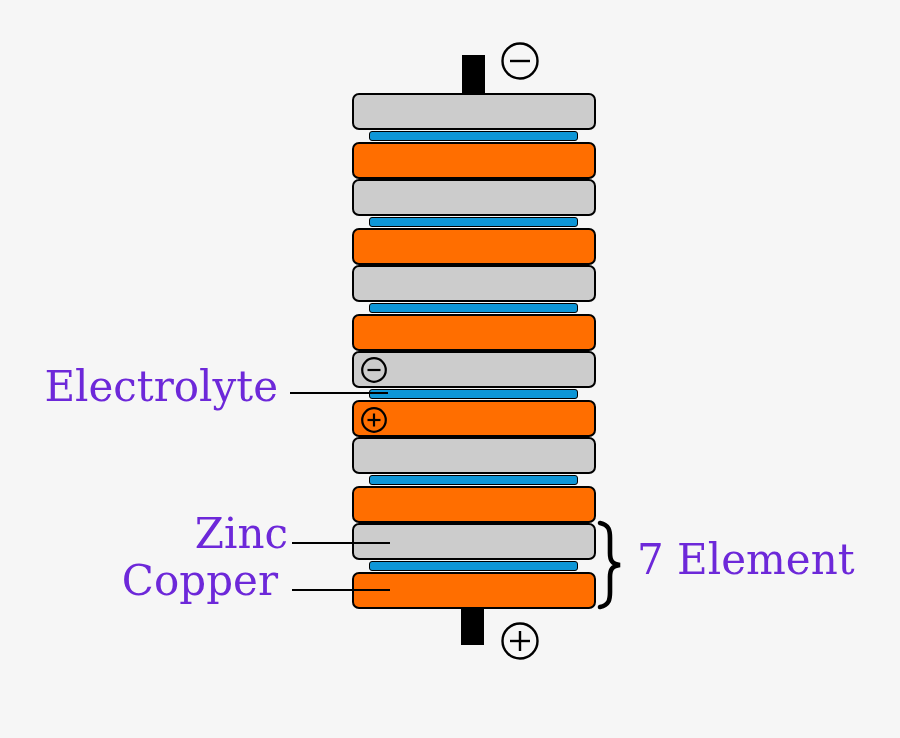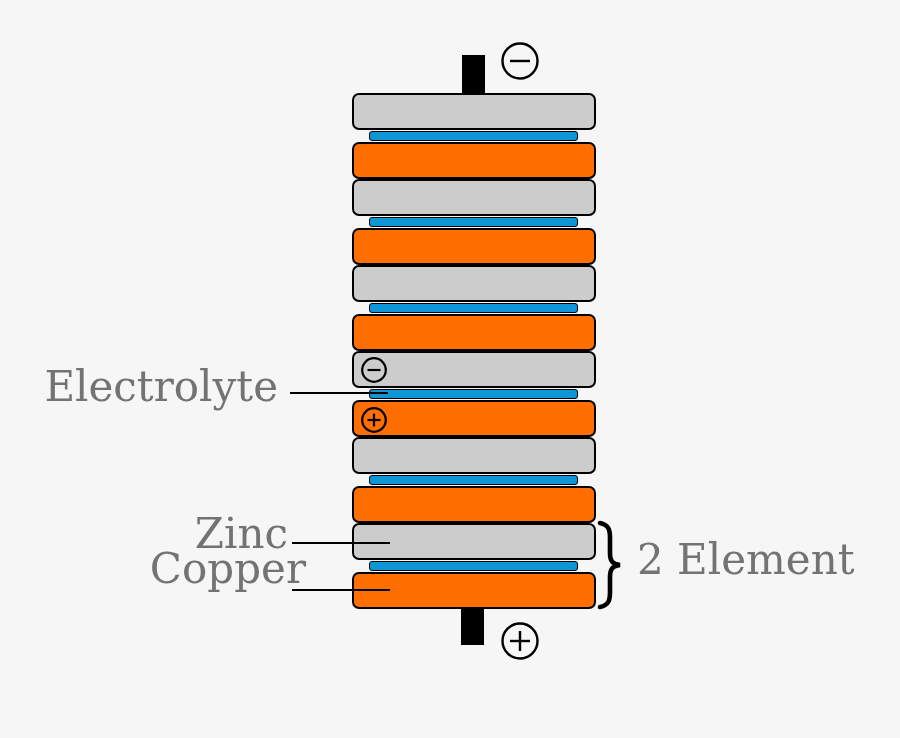--- a/index.html
+++ b/index.html
@@ -31,21 +31,21 @@
   .terminal{
     position:absolute;width:23px;height:40px;
     background:var(--terminal);z-index:0;
   }
   .terminal.top{left:462px;top:55px;}
   .terminal.bottom{left:461px;top:605px;}
 
   .symbol{position:absolute;z-index:3;}
 
   .label{
-    position:absolute;color:#737373;font-size:42px;line-height:1;
+    position:absolute;color:#6d28d9;font-size:42px;line-height:1;
     white-space:nowrap;z-index:4;
   }
   .label.right{text-align:right;}
 
   .pointer-line{
     position:absolute;height:2px;background:#000;z-index:5;
   }
 
   .brace{position:absolute;left:597px;top:520px;z-index:4;}
 </style>
@@ -108,22 +108,22 @@
   <div class="symbol" style="left:360px;top:406px;">
     <svg width="28" height="28" viewBox="0 0 28 28">
       <circle cx="14" cy="14" r="11.8" fill="none" stroke="#000" stroke-width="2.2"></circle>
       <line x1="7.5" y1="14" x2="20.5" y2="14" stroke="#000" stroke-width="2.2"></line>
       <line x1="14" y1="7.5" x2="14" y2="20.5" stroke="#000" stroke-width="2.2"></line>
     </svg>
   </div>
 
   <div class="label right" style="left:0px;top:366px;width:278px;">Electrolyte</div>
   <div class="label right" style="left:8px;top:513px;width:280px;">Zinc</div>
-  <div class="label right" style="left:0px;top:548px;width:278px;margin-left:28px;">Copper</div>
-  <div class="label" style="left:637px;top:539px;">2 Element</div>
+  <div class="label right" style="left:0px;top:560px;width:278px;">Copper</div>
+  <div class="label" style="left:637px;top:539px;">7 Element</div>
 
   <div class="pointer-line" style="left:290px;top:392px;width:98px;"></div>
   <div class="pointer-line" style="left:292px;top:542px;width:98px;"></div>
   <div class="pointer-line" style="left:292px;top:589px;width:98px;"></div>
 
   <div class="brace">
     <svg width="30" height="90" viewBox="0 0 30 90">
       <path d="M3,3 C12,5 13,10 13,18 L13,33 C13,40.5 15,44 23,45 C15,46 13,49.5 13,57 L13,72 C13,80 12,85 3,87" fill="none" stroke="#000" stroke-width="4.6" stroke-linecap="round"></path>
     </svg>
   </div>

